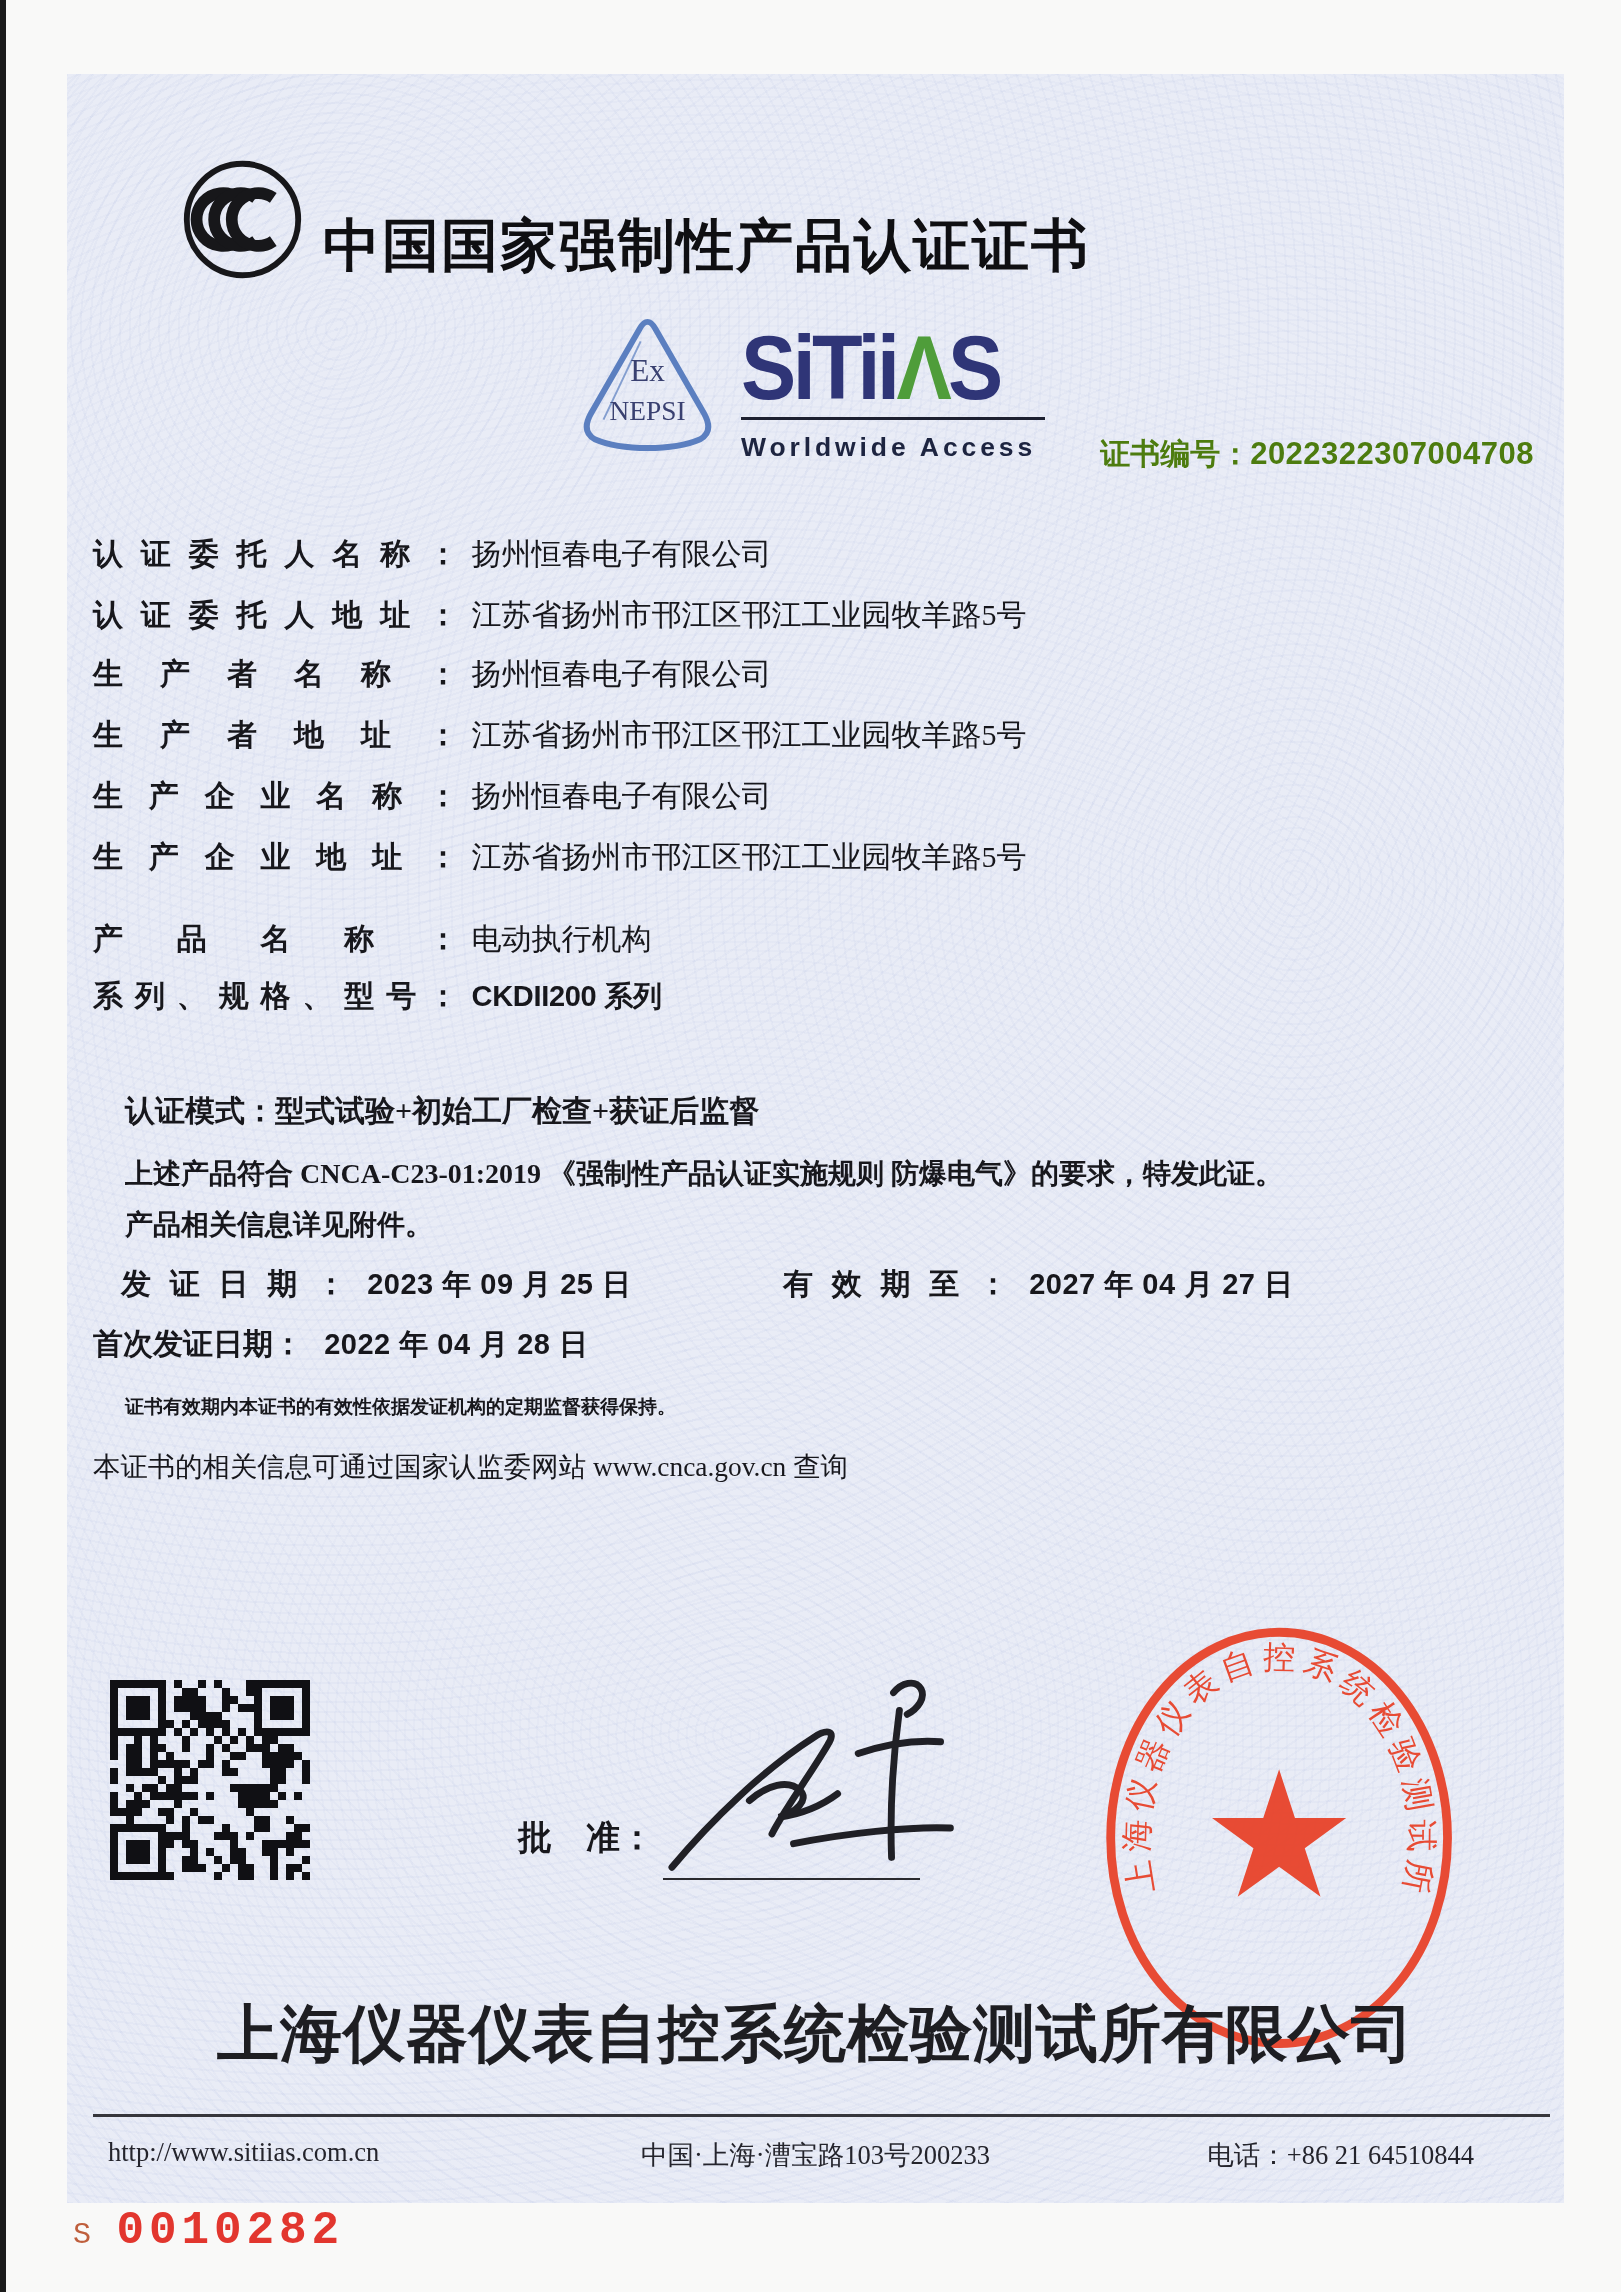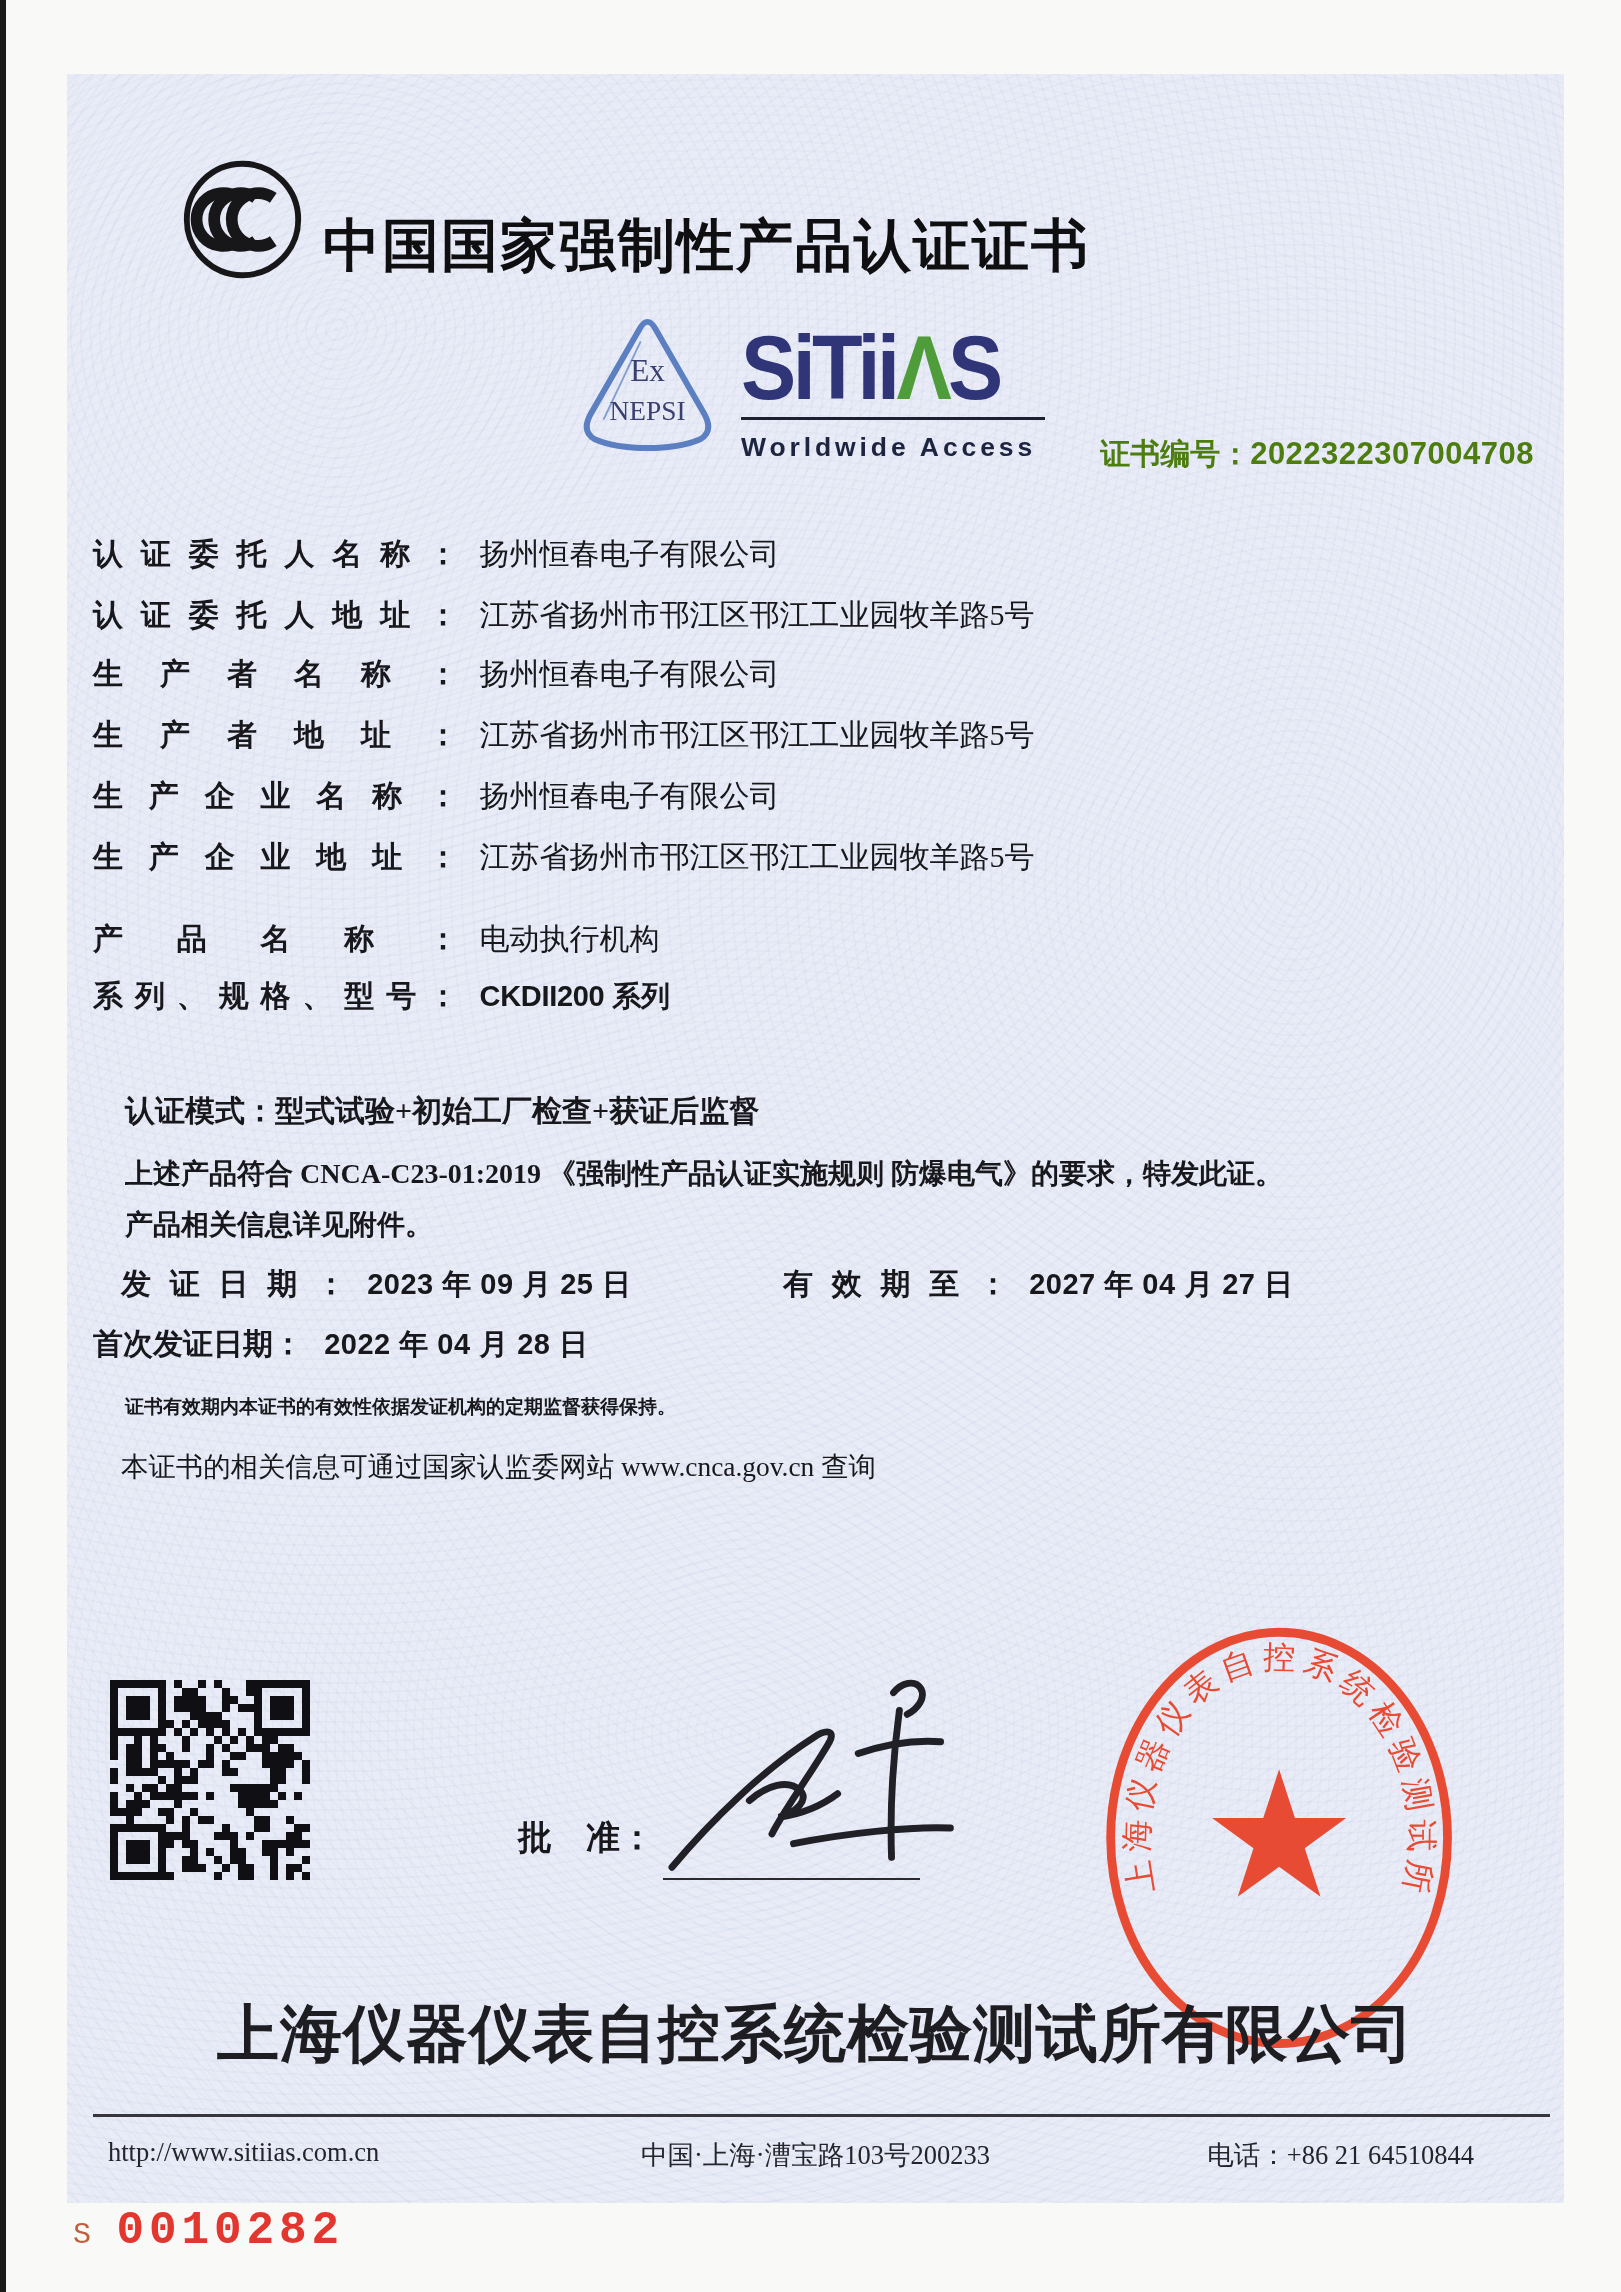--- a/index.html
+++ b/index.html
@@ -18,26 +18,26 @@
   .certno .digits{font-family:"Liberation Sans",sans-serif;font-size:31px;letter-spacing:0.5px;}
   .sitiias{position:absolute;left:741px;top:323px;width:310px;}
   .sitiias-word{font-family:"Liberation Sans",sans-serif;font-size:90px;font-weight:800;line-height:1;
                 letter-spacing:-3.9px;color:#2f3577;transform:scaleX(.92);transform-origin:left;white-space:nowrap;}
   .sitiias-word .green{color:#4f9d3a;}
   .sitiias-rule{width:304px;height:2.9px;background:#1d2030;margin-top:3.9px;}
   .sitiias-tagline{font-family:"Liberation Sans",sans-serif;font-size:26.5px;font-weight:700;
                    letter-spacing:3.9px;color:#1d2440;margin-top:12px;white-space:nowrap;}
   .frow{position:absolute;left:93px;font-size:30px;white-space:nowrap;}
   .flabel{display:inline-block;width:365px;text-align:justify;text-align-last:justify;font-weight:700;vertical-align:bottom;}
-  .fvalue{margin-left:14px;font-weight:400;}
+  .fvalue{margin-left:6px;font-weight:400;}
   .fvalue.sansval{font-family:"Liberation Sans",sans-serif;font-weight:700;font-size:29px;letter-spacing:-0.3px;}
   .boldline{position:absolute;left:93px;font-size:29px;font-weight:700;white-space:nowrap;margin-left:32px;}
   .dlabel{display:inline-block;width:225px;text-align:justify;text-align-last:justify;font-weight:700;font-size:30px;vertical-align:bottom;margin-left:28px;}
   .dval{font-family:"Liberation Sans",sans-serif;font-weight:600;font-size:29px;margin-left:13.7px;letter-spacing:0.5px;}
-  .notice2{position:absolute;left:93px;font-size:27.4px;font-weight:400;white-space:nowrap;margin-left:28px;}
+  .notice2{position:absolute;left:93px;font-size:27.4px;font-weight:400;white-space:nowrap;}
   .approve{position:absolute;left:518px;top:1815px;font-size:34px;font-weight:700;white-space:nowrap;}
   .sig-line{position:absolute;left:663px;top:1878px;width:257px;height:2px;background:#2a2a2e;}
   .issuer{position:absolute;left:67px;top:1992px;width:1497px;text-align:center;
           font-family:"Liberation Sans",sans-serif;font-size:62px;font-weight:700;letter-spacing:1px;color:#1e1e22;white-space:nowrap;}
   .divider{position:absolute;left:93px;top:2114px;width:1457px;height:2.9px;background:#36363c;}
   .f-url{position:absolute;left:108px;top:2137px;font-size:26.5px;color:#24242c;}
   .f-addr{position:absolute;left:67px;top:2137px;width:1497px;text-align:center;font-size:26.5px;color:#24242c;}
   .f-phone{position:absolute;right:147px;top:2137px;font-size:26.5px;color:#24242c;}
   .serial{position:absolute;left:73px;top:2205px;white-space:nowrap;}
   .serial-s{font-family:"Liberation Mono",monospace;font-size:30px;color:#bf5f3d;}

